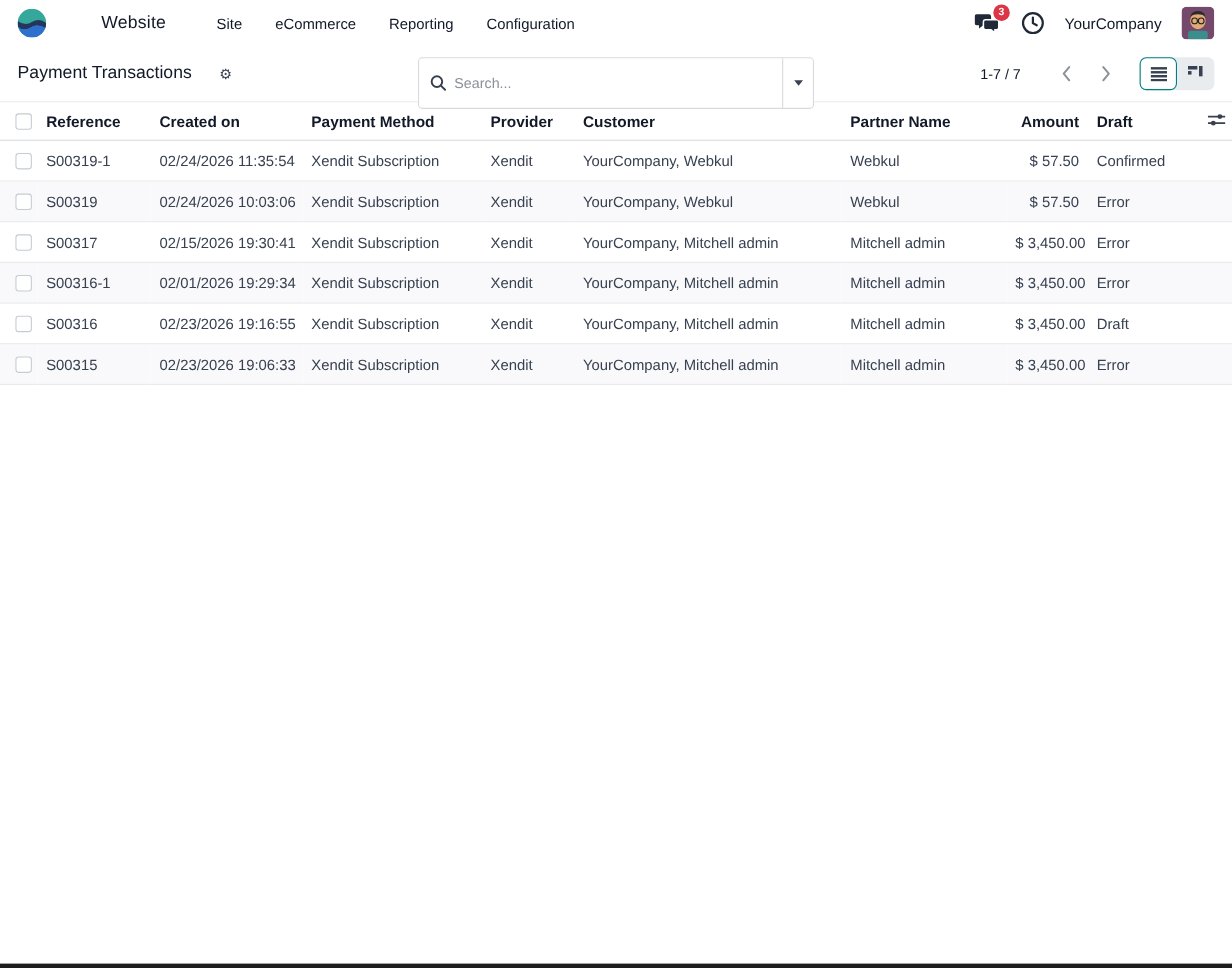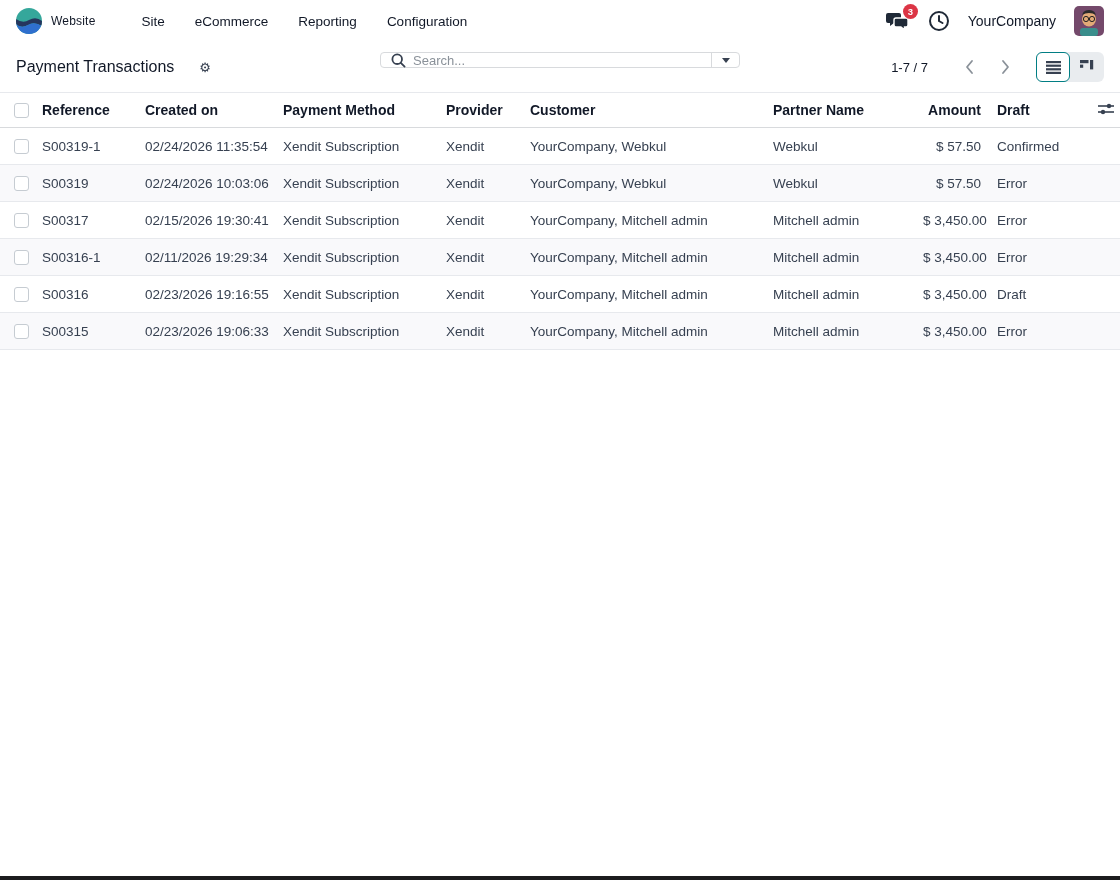--- a/index.html
+++ b/index.html
@@ -2,37 +2,37 @@
 <html><head>
 <meta charset="utf-8">
 <style>
   * { margin:0; padding:0; box-sizing:border-box; }
   html,body { width:1120px; height:880px; overflow:hidden; background:#fff;
     font-family:"Liberation Sans", sans-serif; color:#374151; }
 
   
   .navbar { height:42px; display:flex; align-items:center; padding:0 16px; background:#fff; }
   .brand { display:flex; align-items:center; gap:9px; cursor:pointer; }
-  .brand-name { font-size:12px; color:#111827; font-weight:500; letter-spacing:.2px; }
+  .brand-name { font-size:16px; color:#111827; font-weight:500; letter-spacing:.2px;margin-left:41px; }
   .nav-menu { display:flex; align-items:center; margin-left:46px; gap:30px; }
   .nav-item { font-size:13.5px; color:#111827; cursor:pointer; }
   .nav-right { margin-left:auto; display:flex; align-items:center; gap:18px; }
   .msg-wrap { position:relative; cursor:pointer; width:24px; height:22px; }
   .badge { position:absolute; top:-6px; right:-8px; background:#dc3545; color:#fff;
     font-size:9.5px; font-weight:700; min-width:15px; height:15px; border-radius:50%;
     display:flex; align-items:center; justify-content:center; padding:0 3px; }
   .clock-wrap { cursor:pointer; display:flex; }
   .company-name { font-size:14px; color:#111827; cursor:pointer; }
   .avatar { width:30px; height:30px; border-radius:5px; overflow:hidden; cursor:pointer; display:block; }
 
   
   .control-panel { height:50px; display:flex; align-items:center; padding:0 16px; position:relative; background:#fff; }
   .cp-title { font-size:16px; color:#111827; display:flex; align-items:center; gap:25px; }
   .gear { color:#374151; font-size:13px; cursor:pointer; line-height:1; }
-  .searchbar { position:absolute; left:380px; top:10px; width:360px; height:16px;
+  .searchbar { position:absolute; left:380px; top:10px; width:360px; height:47px;
     border:1px solid #d8dadd; border-radius:4px; display:flex; align-items:center; background:#fff; }
   .searchbar input { border:none; outline:none; flex:1; font-size:13px; color:#374151;
     font-family:"Liberation Sans", sans-serif; background:transparent; }
   .searchbar input::placeholder { color:#8a9199; }
   .search-icon-box { padding:0 7px 0 10px; display:flex; }
   .search-caret { width:28px; align-self:stretch; border-left:1px solid #d8dadd;
     display:flex; align-items:center; justify-content:center; cursor:pointer; }
   .caret-down { width:0; height:0; border-left:4px solid transparent; border-right:4px solid transparent;
     border-top:5px solid #374151; }
   .cp-right { margin-left:auto; display:flex; align-items:center; gap:6px; }
@@ -246,21 +246,21 @@
     <td>YourCompany, Mitchell admin</td>
     <td>Mitchell admin</td>
     <td class="num">$ 3,450.00</td>
     <td>Error</td>
     <td></td>
   </tr>
 
   <tr>
     <td class="cb-col"><span class="cb"></span></td>
     <td>S00316-1</td>
-    <td>02/11/2026 19:29:34</td>
+    <td>02/01/2026 19:29:34</td>
     <td>Xendit Subscription</td>
     <td>Xendit</td>
     <td>YourCompany, Mitchell admin</td>
     <td>Mitchell admin</td>
     <td class="num">$ 3,450.00</td>
     <td>Error</td>
     <td></td>
   </tr>
 
   <tr>

